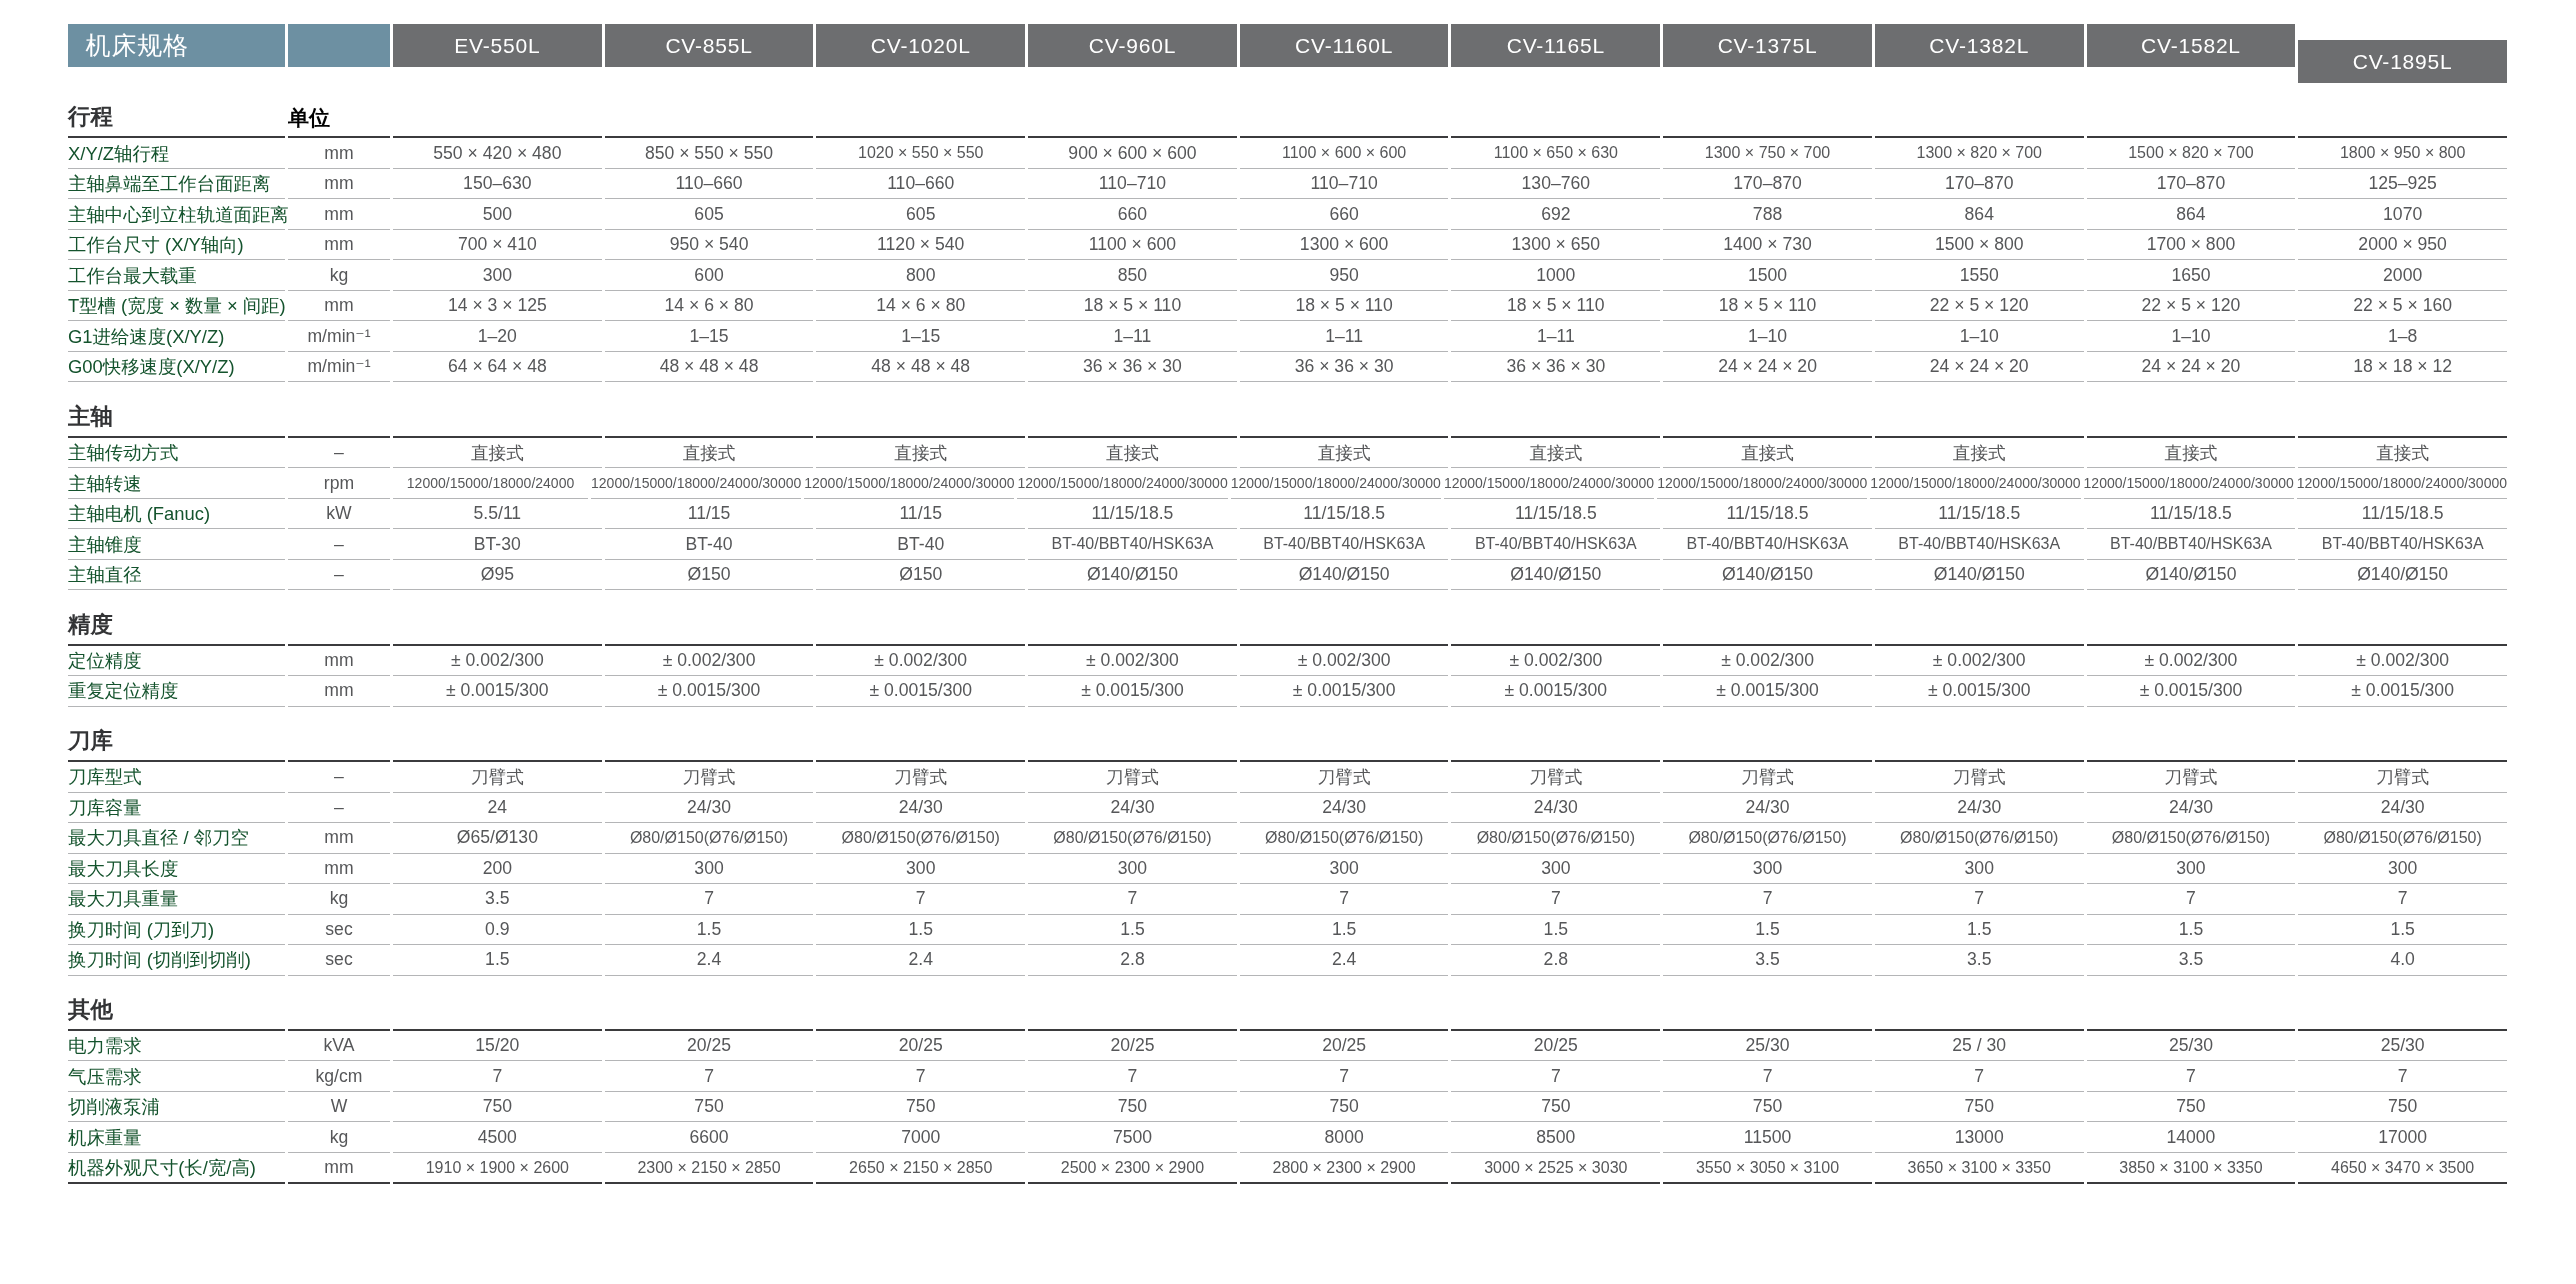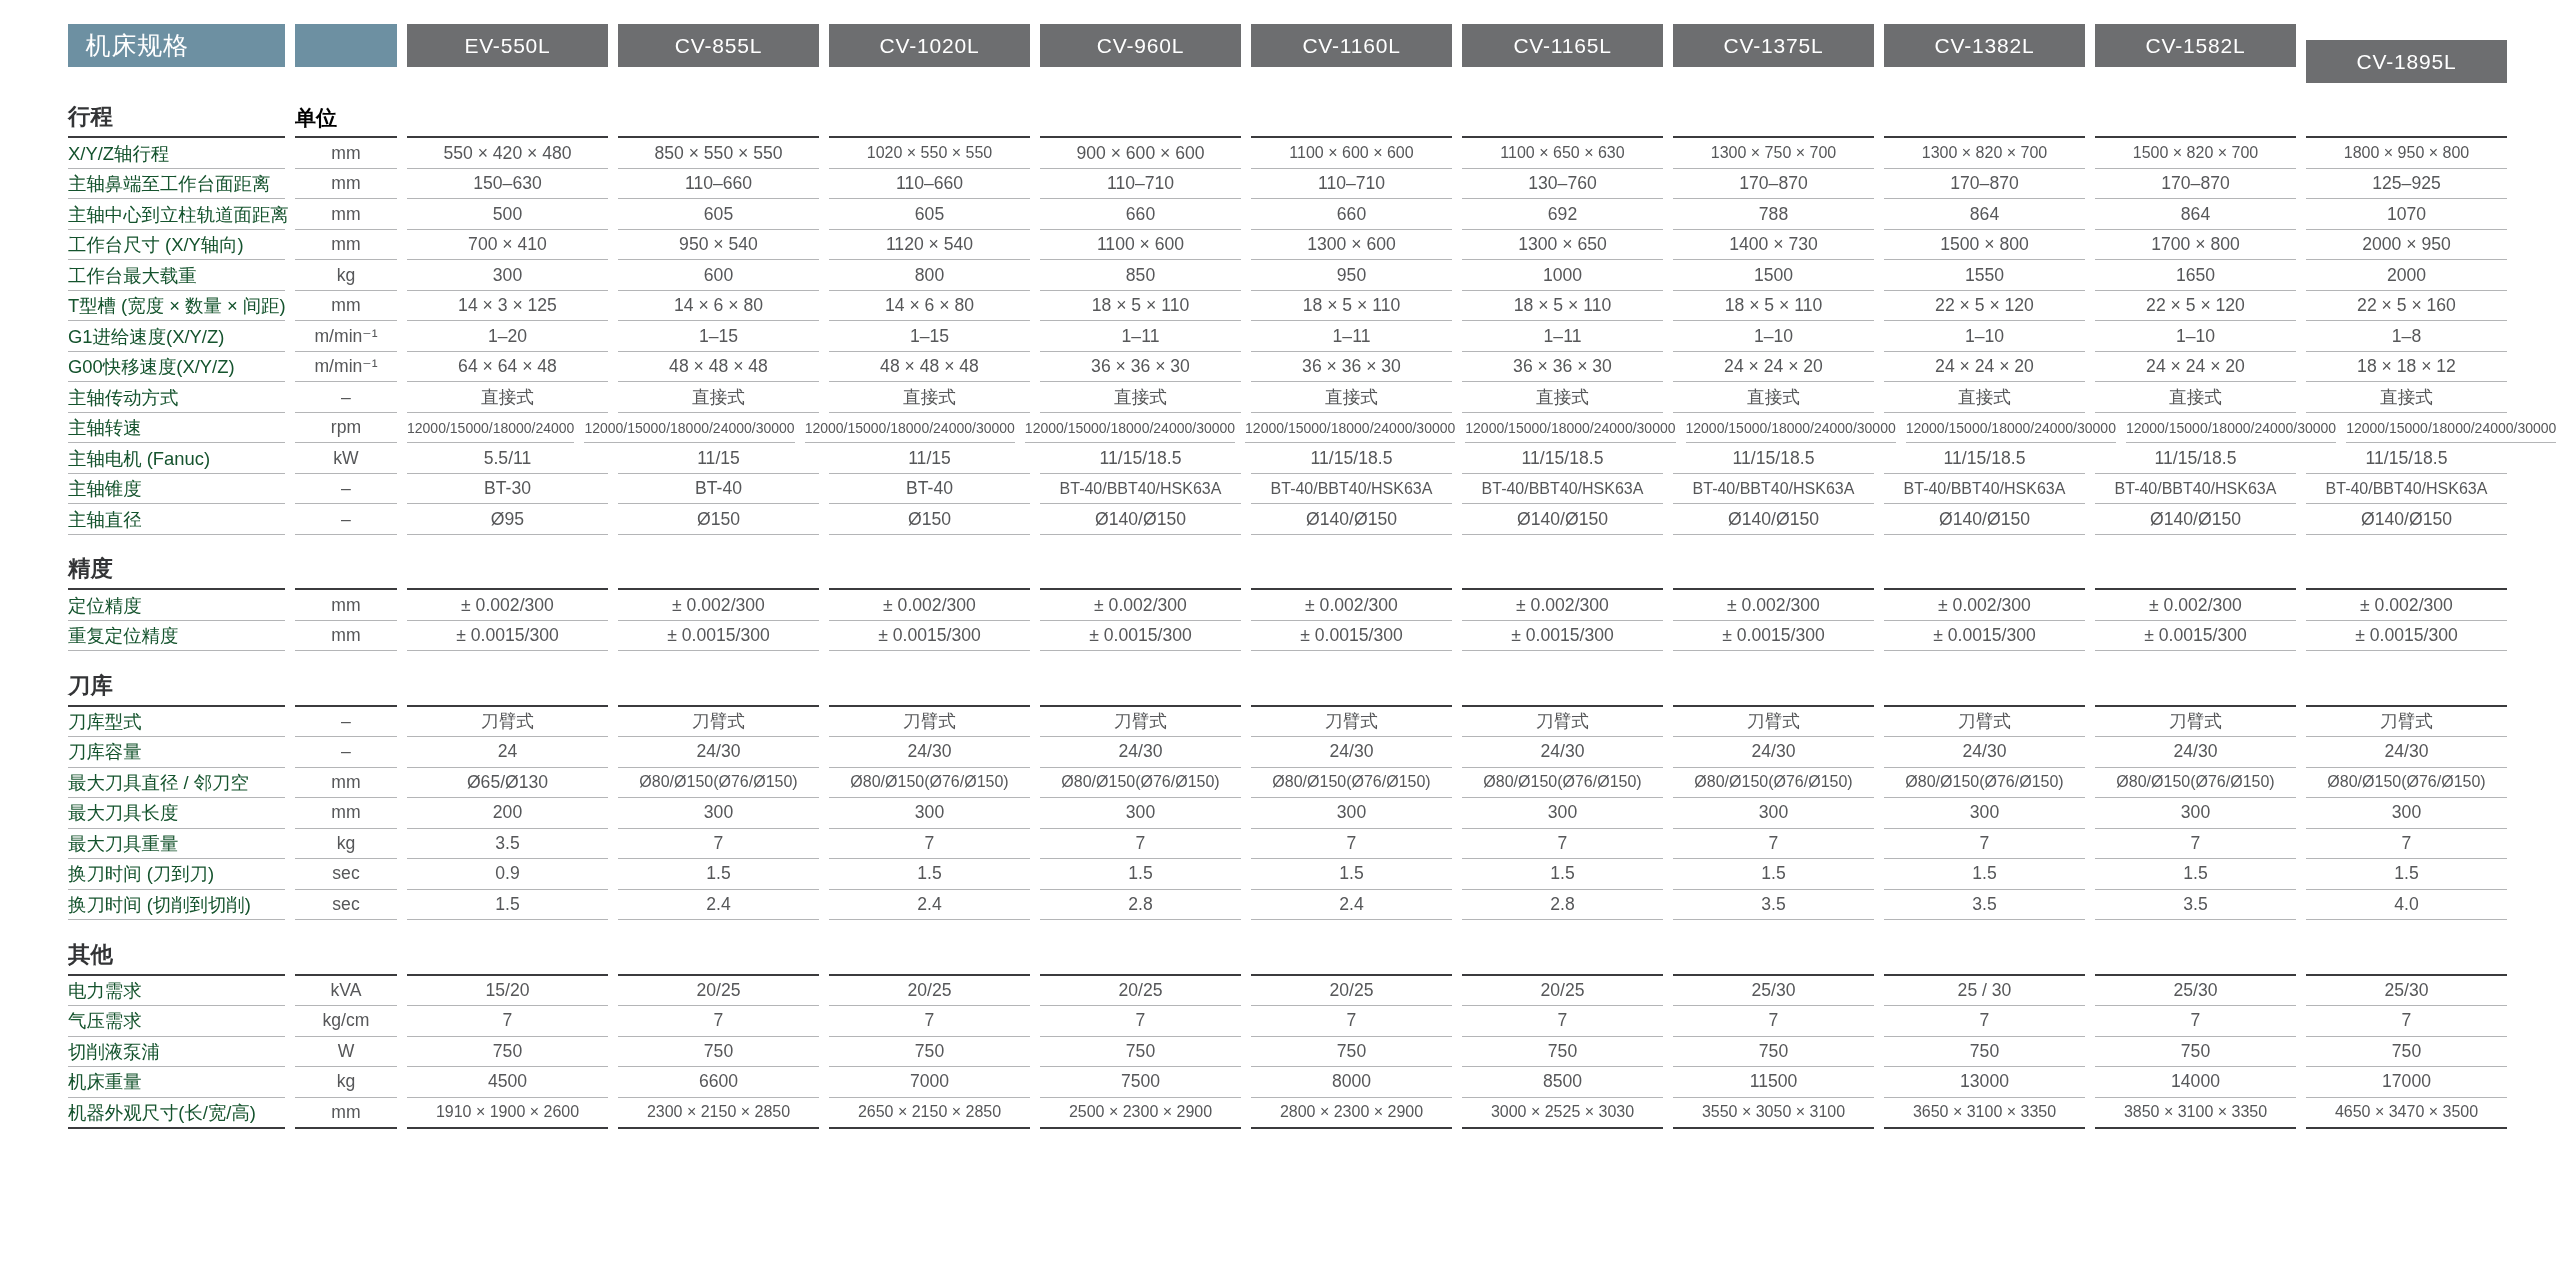--- a/index.html
+++ b/index.html
@@ -6,21 +6,21 @@
   body{
     width:2576px;height:1284px;
     font-family:"Liberation Sans","DejaVu Sans",sans-serif;
     color:#565759;
     -webkit-font-smoothing:antialiased;
   }
   .wrap{padding:24px 69px 0 68px;}
   .grid{
     display:grid;
     grid-template-columns:217px 102px repeat(10,1fr);
-    column-gap:10px;
+    column-gap:3px;
   }
   
   .hdr .cell{
     height:43px;display:flex;align-items:center;justify-content:center;
     color:#ffffff;font-size:21px;letter-spacing:0.8px;
   }
   .hdr .spec-title{justify-content:flex-start;padding-left:17.6px;font-size:25px;}
   
   .title-row .cell{
     border-bottom:2.4px solid #3b3b3d;
@@ -180,20 +180,34 @@
         <div class="cell">48 × 48 × 48</div>
         <div class="cell">48 × 48 × 48</div>
         <div class="cell">36 × 36 × 30</div>
         <div class="cell">36 × 36 × 30</div>
         <div class="cell">36 × 36 × 30</div>
         <div class="cell">24 × 24 × 20</div>
         <div class="cell">24 × 24 × 20</div>
         <div class="cell">24 × 24 × 20</div>
         <div class="cell">18 × 18 × 12</div>
       </div>
+      <div class="grid title-row">
+        <div class="cell section-title">主轴</div>
+        <div class="cell unit-header"></div>
+        <div class="cell"></div>
+        <div class="cell"></div>
+        <div class="cell"></div>
+        <div class="cell"></div>
+        <div class="cell"></div>
+        <div class="cell"></div>
+        <div class="cell"></div>
+        <div class="cell"></div>
+        <div class="cell"></div>
+        <div class="cell"></div>
+      </div>
       <div class="grid data-row">
         <div class="cell label">主轴传动方式</div>
         <div class="cell unit">–</div>
         <div class="cell">直接式</div>
         <div class="cell">直接式</div>
         <div class="cell">直接式</div>
         <div class="cell">直接式</div>
         <div class="cell">直接式</div>
         <div class="cell">直接式</div>
         <div class="cell">直接式</div>

